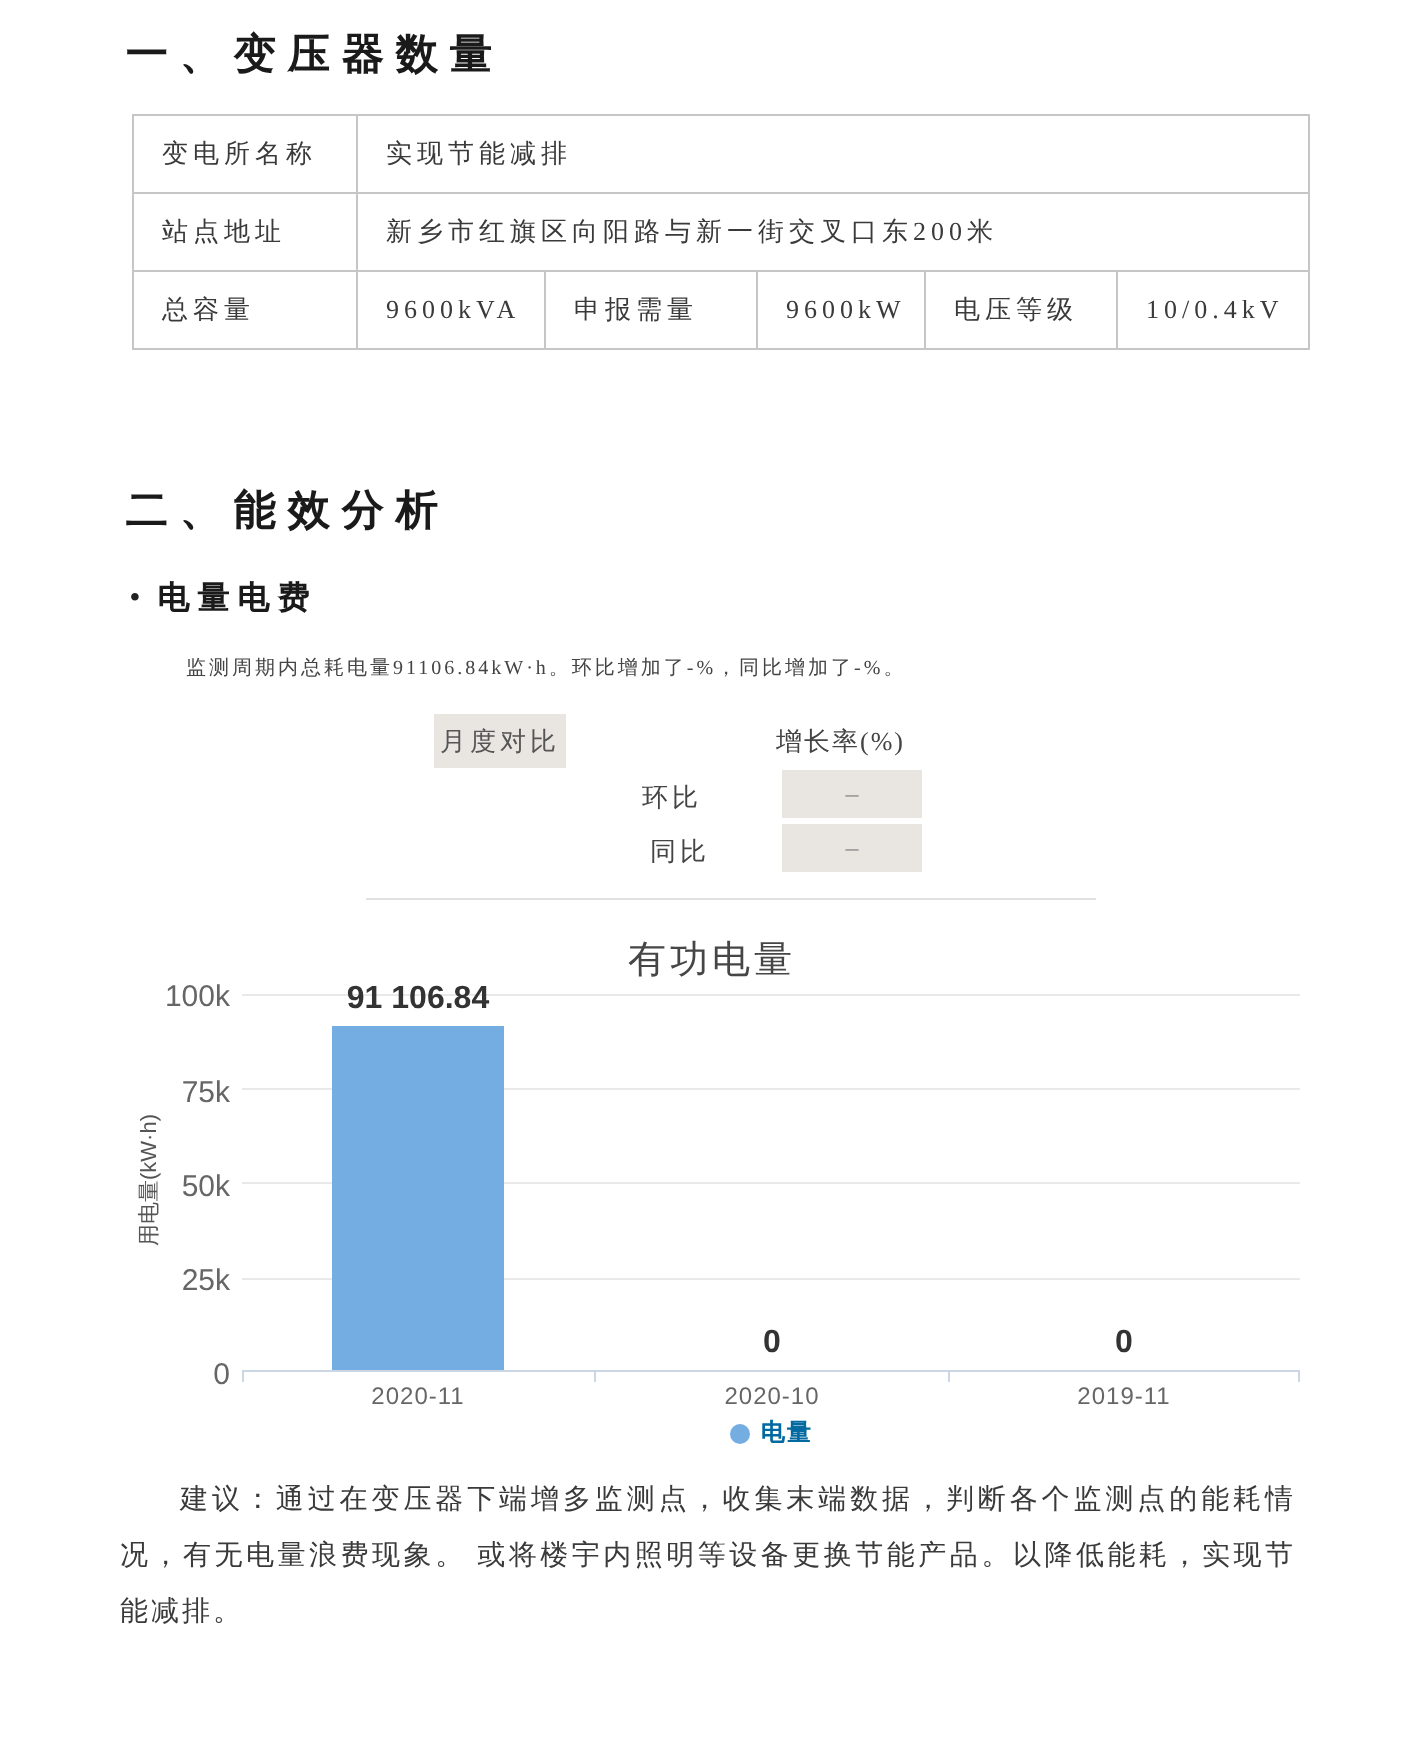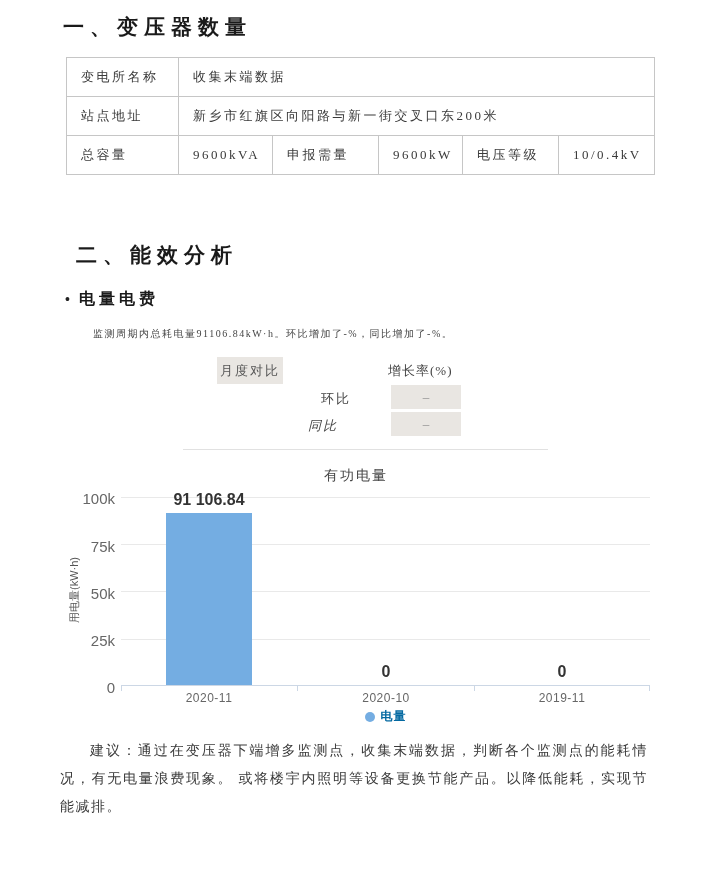--- a/index.html
+++ b/index.html
@@ -6,21 +6,21 @@
   html, body { background: #ffffff; }
   body { font-family: "Liberation Serif", serif; color: #333; }
   .page { position: relative; width: 706px; height: 875px; background: #fff; overflow: hidden; }
 
   .h-main {
     position: absolute; left: 63px;
     font-size: 21px; font-weight: bold; color: #1a1a1a;
     letter-spacing: 6px; font-family: "Liberation Serif", serif;
   }
   #sec1-heading { top: 13px; }
-  #sec2-heading { top: 241px; margin-left: 13px; }
+  #sec2-heading { top: 241px; }
 
   
   .info-table {
     position: absolute; left: 66px; top: 57px; width: 588px;
     border-collapse: collapse; table-layout: fixed;
   }
   .info-table td {
     border: 1px solid #c6c6c6; height: 39px;
     font-size: 13px; letter-spacing: 2.5px; color: #3a3a3a;
     padding-left: 14px; vertical-align: middle;
@@ -43,39 +43,39 @@
     background: #e9e6e2; color: #555; font-size: 13px; letter-spacing: 2px;
     display: flex; align-items: center; justify-content: center;
     border: none; font-family: "Liberation Serif", serif; cursor: pointer;
   }
   .cmp-header {
     position: absolute; left: 388px; top: 362px;
     font-size: 13px; letter-spacing: 1px; color: #444;
   }
   .cmp-label { position: absolute; font-size: 13px; letter-spacing: 2px; color: #444; }
   #cmp-label-0 { left: 321px; top: 390px; }
-  #cmp-label-1 { left: 308px; top: 417px; font-style: italic; }
+  #cmp-label-1 { left: 325px; top: 417px; }
   .cmp-box {
     position: absolute; left: 391px; width: 70px; height: 24px;
     background: #e9e6e2; color: #8a8a8a; font-size: 13px;
     display: flex; align-items: center; justify-content: center;
   }
   #cmp-box-0 { top: 385px; }
   #cmp-box-1 { top: 412px; }
   .cmp-divider {
     position: absolute; left: 183px; top: 449px; width: 365px; height: 1px;
     background: #e1e1e1;
   }
 
   
   .chart { position: absolute; left: 60px; top: 462px; width: 600px; height: 270px;
            font-family: "Liberation Sans", sans-serif; }
   .chart-title {
     position: absolute; left: 0; top: 5px; width: 592px; text-align: center;
-    font-size: 14px; color: #464646; letter-spacing: 2px;
+    font-size: 19px; color: #464646; letter-spacing: 2px;
   }
   .plot {
     position: absolute; left: 61px; top: 35px; width: 529px; height: 189px;
     border-bottom: 1px solid #ccd7e5;
   }
   .gridline { position: absolute; left: 0; width: 529px; height: 1px; background: #e9e9e9; }
   .ytick-label {
     position: absolute; left: 0; width: 55px; text-align: right;
     font-size: 15px; color: #666;
   }
@@ -119,21 +119,21 @@
       <col style="width:112px">
         <col style="width:94px">
         <col style="width:106px">
       <col style="width:84px">
         <col style="width:96px">
         <col style="width:96px">
     </colgroup>
     <tbody>
       <tr>
         <td>变电所名称</td>
-        <td colspan="5">收集末端数据</td>
+        <td colspan="5">实现节能减排</td>
       </tr>
       <tr>
         <td>站点地址</td>
         <td colspan="5">新乡市红旗区向阳路与新一街交叉口东200米</td>
       </tr>
       <tr>
         <td>总容量</td>
         <td>9600kVA</td>
         <td>申报需量</td>
         <td>9600kW</td>

